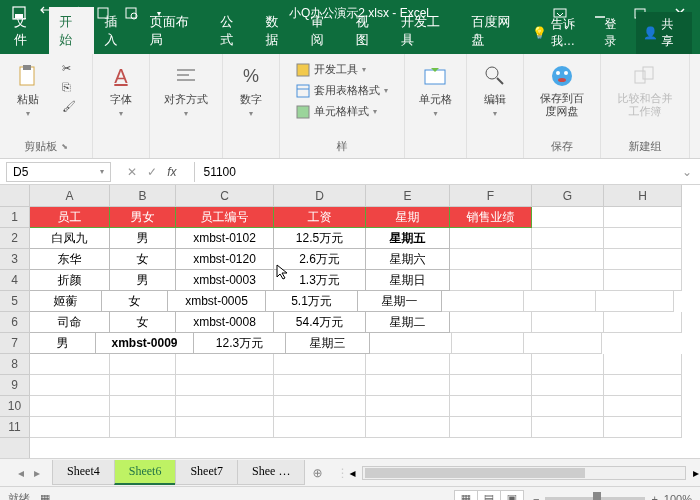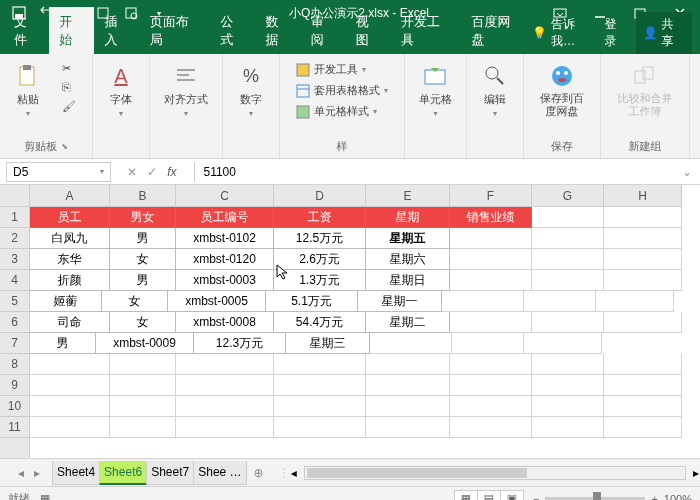--- a/index.html
+++ b/index.html
@@ -37,21 +37,21 @@
 .rh { height:21px; border-bottom:1px solid #ccc; display:flex; align-items:center; justify-content:center; color:#555; font-size:12px; background:#e8e8e8; }
 .cells { position:relative; }
 .row { display:flex; height:21px; }
 .cell { border-right:1px solid #d4d4d4; border-bottom:1px solid #d4d4d4; padding:0 6px; display:flex; align-items:center; font-size:12px; overflow:hidden; white-space:nowrap; }
 .hdr { background:#ef4444; color:#fff; justify-content:center; border-right:1px solid #5aa838; border-bottom:1px solid #5aa838; }
 .ctr { justify-content:center; }
 .gridmain { flex:1; overflow:hidden; }
 .sheets { height:28px; background:#f3f3f3; border-top:1px solid #d4d4d4; display:flex; align-items:center; padding:0 6px; gap:0; }
 .sheetnav { display:flex; gap:2px; padding:0 8px; color:#888; }
 .sheetnav span { cursor:pointer; padding:2px 4px; }
-.sheettab { padding:4px 4px; border:1px solid #ccc; border-top:none; background:#e8e8e8; font-size:12px; cursor:pointer; margin-right:-1px; }
+.sheettab { padding:4px 14px; border:1px solid #ccc; border-top:none; background:#e8e8e8; font-size:12px; cursor:pointer; margin-right:-1px;font-family:Liberation Serif, serif; }
 .sheettab.active { background:#bef264; border-bottom:2px solid #217346; color:#217346; }
 .addsheet { padding:4px 8px; color:#888; cursor:pointer; }
 .hscroll { flex:1; height:14px; background:#f0f0f0; border:1px solid #ccc; margin:0 8px; position:relative; }
 .hscroll .thumb { position:absolute; left:2px; top:1px; width:220px; height:10px; background:#cdcdcd; }
 .status { height:24px; background:#f3f3f3; border-top:1px solid #d4d4d4; display:flex; align-items:center; padding:0 8px; font-size:11px; color:#666; gap:10px; }
 .status .spacer { flex:1; }
 .viewbtns { display:flex; gap:0; }
 .viewbtns span { width:24px; height:18px; border:1px solid #ccc; display:flex; align-items:center; justify-content:center; cursor:pointer; background:#fff; margin-right:-1px; }
 .zoom { display:flex; align-items:center; gap:6px; }
 .zoomslider { width:100px; height:4px; background:#ccc; position:relative; }
@@ -400,21 +400,21 @@
           <div class="cell ctr" style="width: 66px; border-right: 1px solid rgb(187, 187, 187); border-bottom: 1px solid rgb(187, 187, 187);">女</div>
           <div class="cell ctr" style="width: 98px; border-right: 1px solid rgb(187, 187, 187); border-bottom: 1px solid rgb(187, 187, 187);">xmbst-0008</div>
           <div class="cell ctr" style="width: 92px; border-right: 1px solid rgb(187, 187, 187); border-bottom: 1px solid rgb(187, 187, 187);">54.4万元</div>
           <div class="cell ctr" style="width: 84px; border-right: 1px solid rgb(187, 187, 187); border-bottom: 1px solid rgb(187, 187, 187);">星期二</div>
           <div class="cell ctr" style="width: 82px;"></div>
           <div class="cell" style="width: 72px;"></div>
           <div class="cell" style="width: 78px;"></div>
         </div>
         <div class="row">
           <div class="cell ctr" style="width: 66px; border-right: 1px solid rgb(187, 187, 187); border-bottom: 1px solid rgb(187, 187, 187);">男</div>
-          <div class="cell ctr" style="width: 98px; border-right: 1px solid rgb(187, 187, 187); border-bottom: 1px solid rgb(187, 187, 187);">xmbst-0009</div>
+          <div class="cell ctr" style="width: 98px; border-right: 1px solid rgb(187, 187, 187); border-bottom: 1px solid rgb(187, 187, 187); font-weight: bold;">xmbst-0009</div>
           <div class="cell ctr" style="width: 92px; border-right: 1px solid rgb(187, 187, 187); border-bottom: 1px solid rgb(187, 187, 187);">12.3万元</div>
           <div class="cell ctr" style="width: 84px; border-right: 1px solid rgb(187, 187, 187); border-bottom: 1px solid rgb(187, 187, 187);">星期三</div>
           <div class="cell ctr" style="width: 82px;"></div>
           <div class="cell" style="width: 72px;"></div>
           <div class="cell" style="width: 78px;"></div>
         </div>
         <div class="row">
           <div class="cell" style="width: 80px;"></div>
           <div class="cell" style="width: 66px;"></div>
           <div class="cell" style="width: 98px;"></div>

